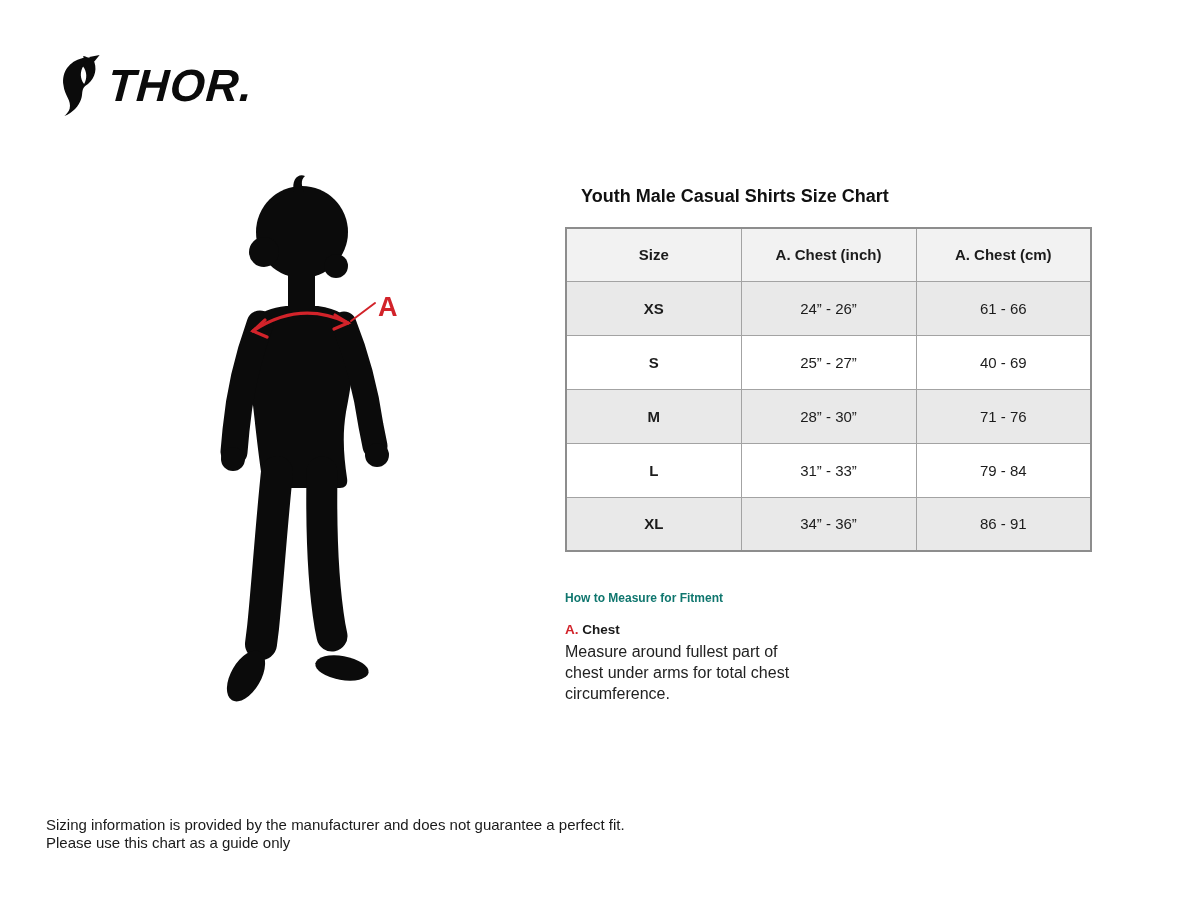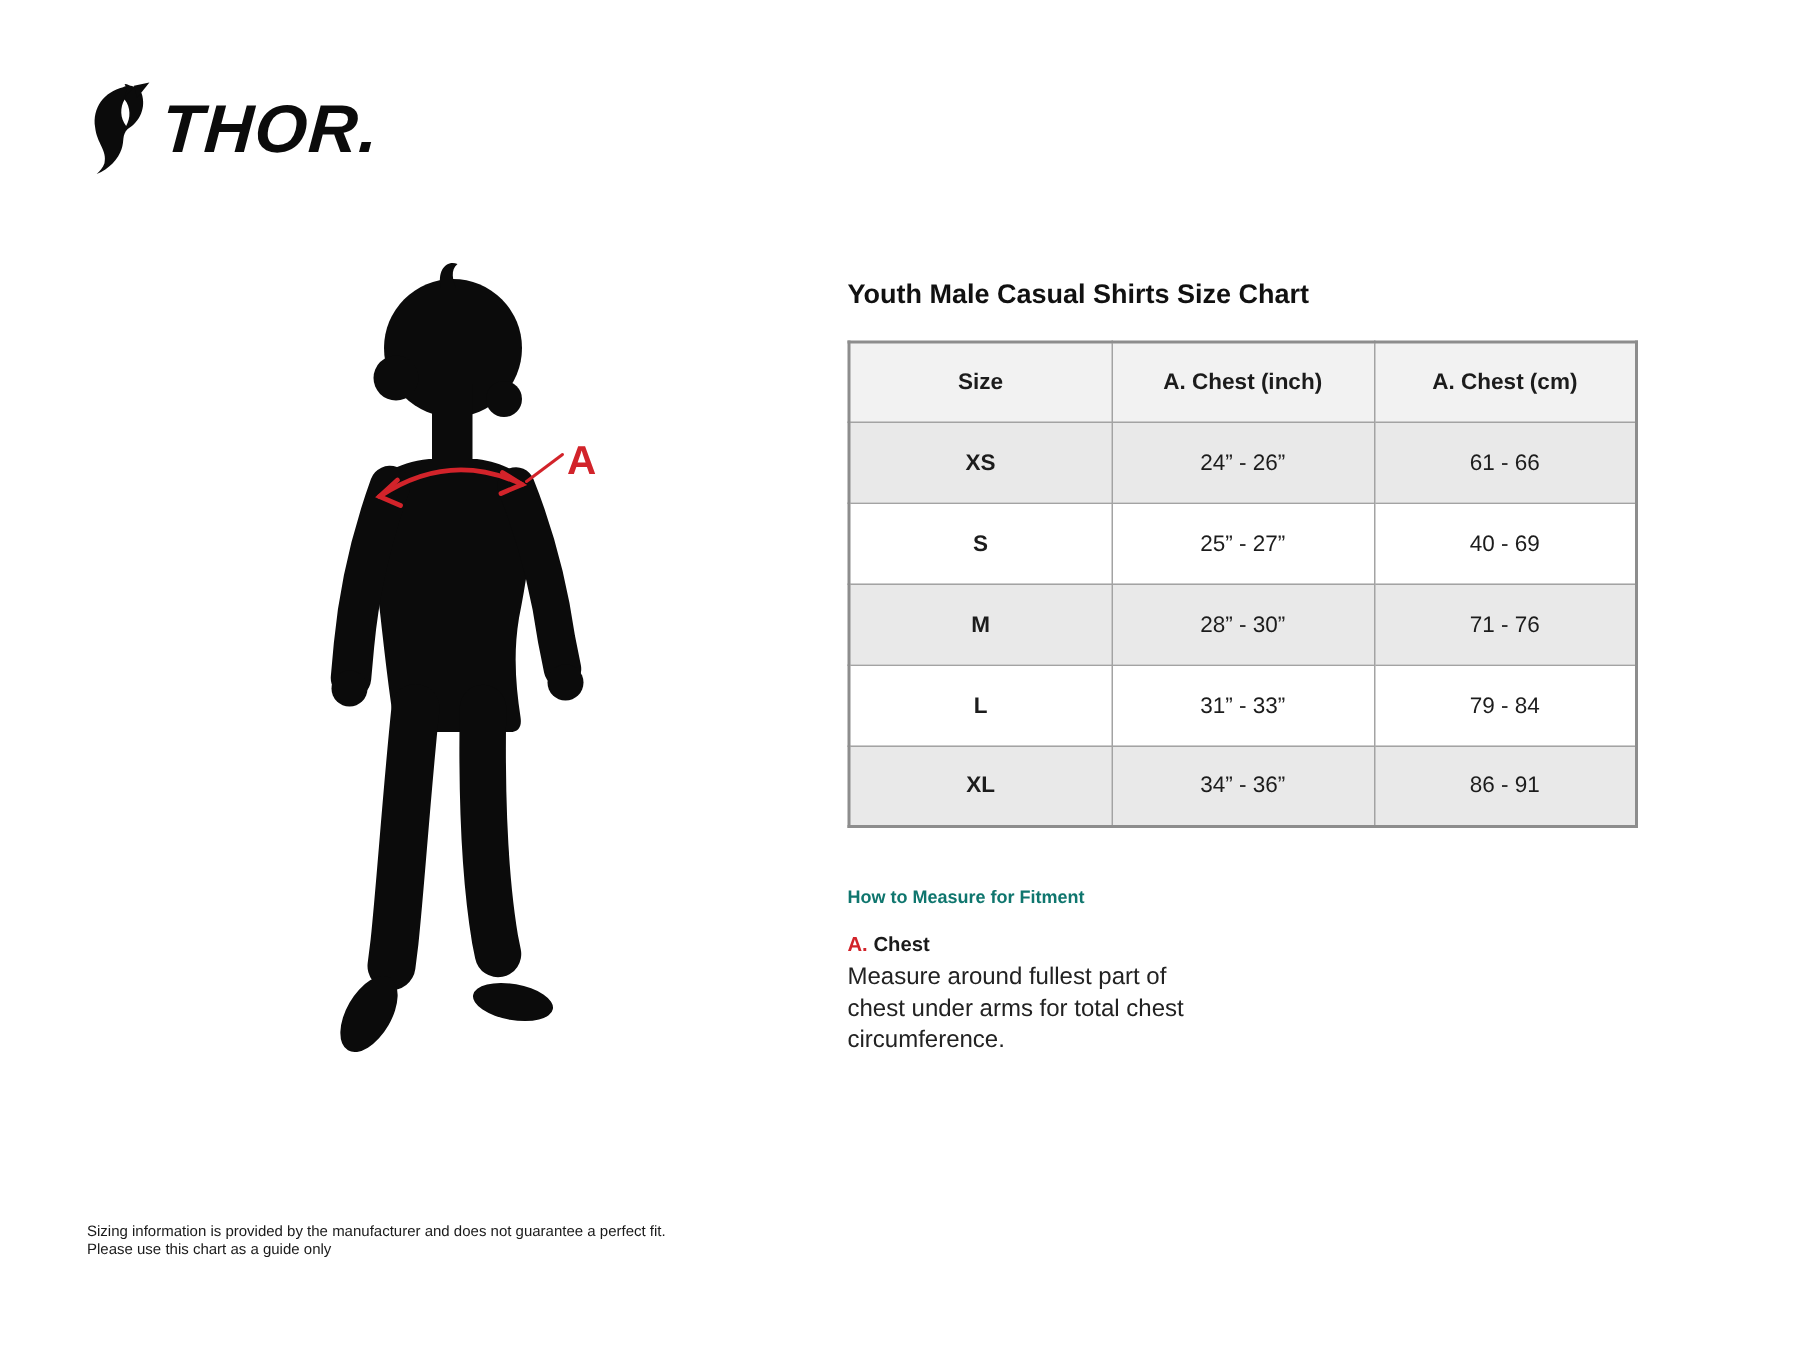--- a/index.html
+++ b/index.html
@@ -16,40 +16,40 @@
     font-size: 45px; font-weight: bold; font-style: italic;
     letter-spacing: 1px; color: #0b0b0b; margin-left: 6px; line-height: 1;
     transform: skewX(-4deg);
   }
 
   
   .figure-svg { position: absolute; left: 170px; top: 170px; }
 
   
   .chart-col { position: absolute; left: 565px; top: 186px; width: 527px; }
-  .chart-title { font-size: 18px; font-weight: bold; margin: 0 0 20px 0; color: #111; }
+  .chart-title { font-size: 18px; font-weight: bold; margin: 0 0 20px 16px; color: #111; }
 
   table.size-table { width: 527px; border-collapse: collapse; table-layout: fixed; border: 2px solid #8d8d8d; }
   .size-table th, .size-table td {
     border: 1px solid #a3a3a3; text-align: center; vertical-align: middle;
     font-size: 15px; height: 54px; padding: 16px; color: #1c1c1c; background: #ffffff;
   }
   .size-table th { background: #f2f2f2; font-weight: bold; height: 53px; }
   .size-table tr.alt td { background: #e9e9e9; }
   .size-table td.size-cell { font-weight: bold; text-align: center; }
 
   .howto-title { font-size: 12px; font-weight: bold; margin: 39px 0 17px 0; color: #0f766e; }
   .measure-item-title { font-size: 13.5px; font-weight: bold; margin: 0 0 5px 0; }
   .measure-key { color: #d2232a; }
   .measure-desc { margin: 0; font-size: 16px; line-height: 1.3; width: 250px; color: #222; }
 
   
   .footer {
-    position: absolute; left: 58px; top: 816px;
-    font-size: 10px; line-height: 1.2; color: #1a1a1a;
+    position: absolute; left: 46px; top: 816px;
+    font-size: 15px; line-height: 1.2; color: #1a1a1a;
   }
 </style>
 </head>
 <body>
 
 <div class="canvas">
 
   <div class="logo">
     <svg width="42" height="62" viewBox="0 0 40 60" aria-hidden="true">
       <g fill="#0b0b0b">

